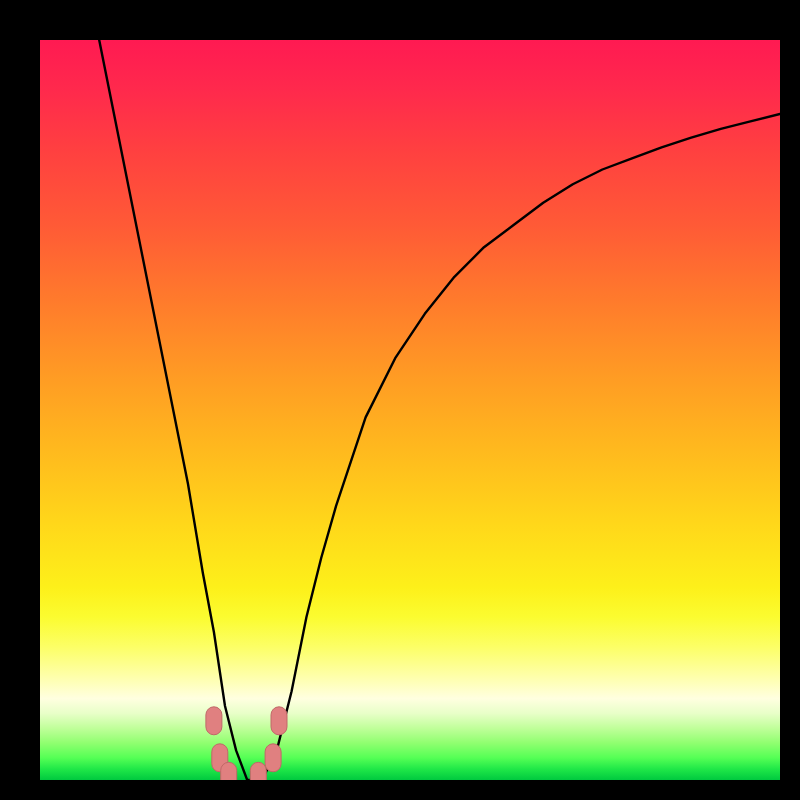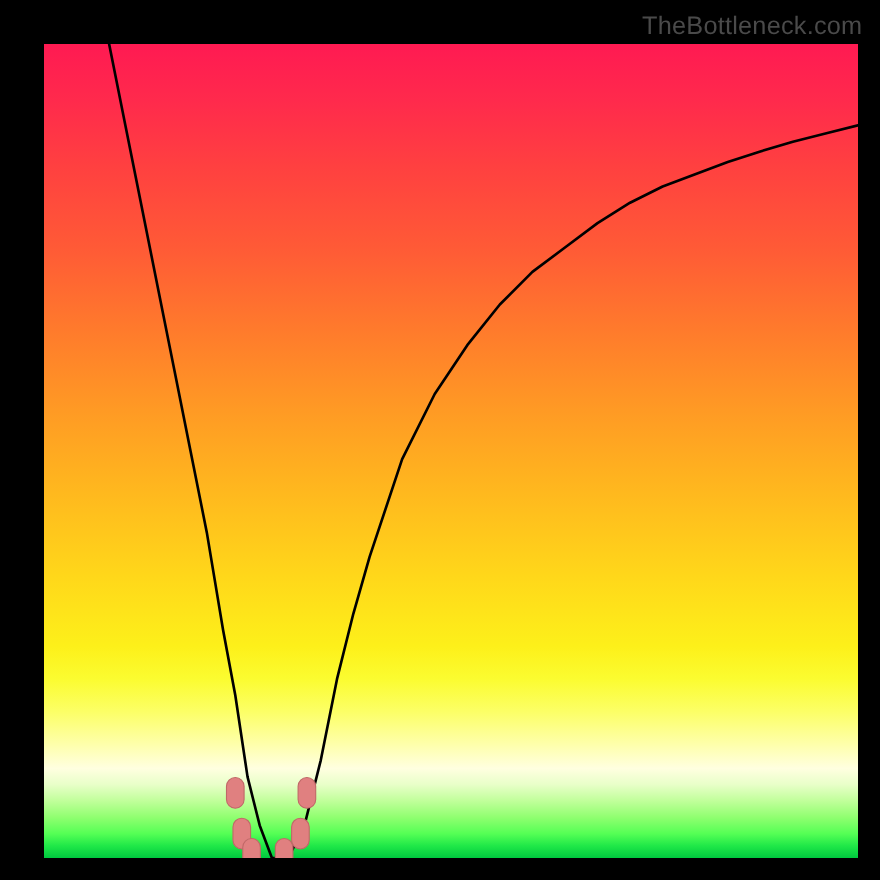--- a/index.html
+++ b/index.html
@@ -73,14 +73,13 @@
       <g>
           <rect x="165.9" y="666.8" width="16" height="28" rx="8" ry="8" fill="#e08080" stroke="#c06868" stroke-width="1"></rect>
           <rect x="171.8" y="703.8" width="16" height="28" rx="8" ry="8" fill="#e08080" stroke="#c06868" stroke-width="1"></rect>
           <rect x="180.7" y="722.3" width="16" height="28" rx="8" ry="8" fill="#e08080" stroke="#c06868" stroke-width="1"></rect>
           <rect x="210.3" y="722.3" width="16" height="28" rx="8" ry="8" fill="#e08080" stroke="#c06868" stroke-width="1"></rect>
           <rect x="225.1" y="703.8" width="16" height="28" rx="8" ry="8" fill="#e08080" stroke="#c06868" stroke-width="1"></rect>
           <rect x="231.0" y="666.8" width="16" height="28" rx="8" ry="8" fill="#e08080" stroke="#c06868" stroke-width="1"></rect>
         </g>
     </svg>
   </div>
-  <div class="watermark">TheBottleneck.com</div>
 </div>
 
 </body></html>

